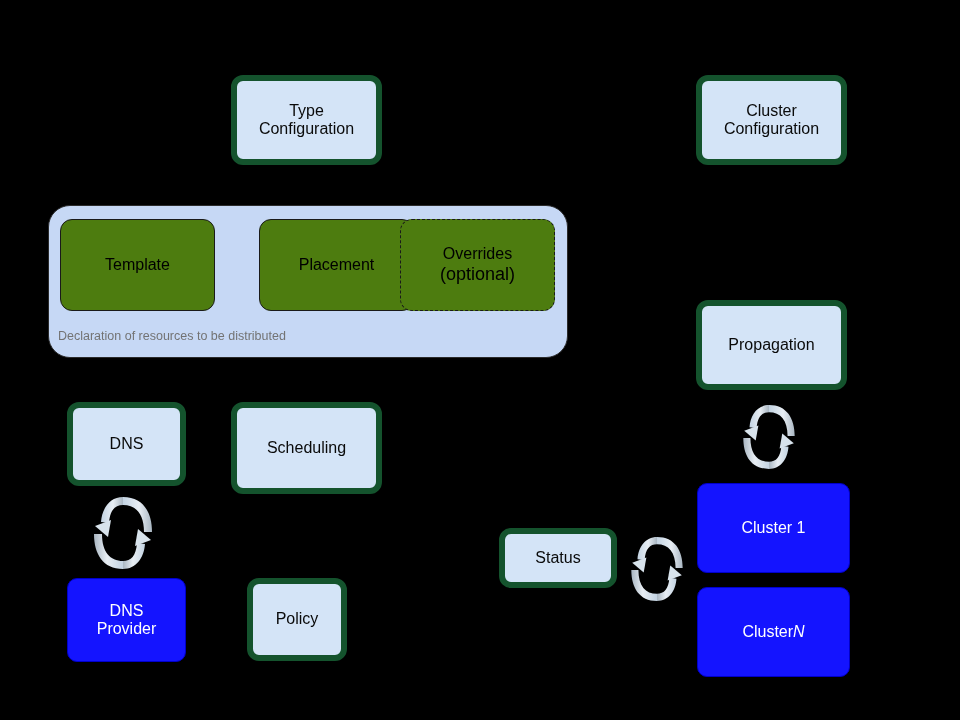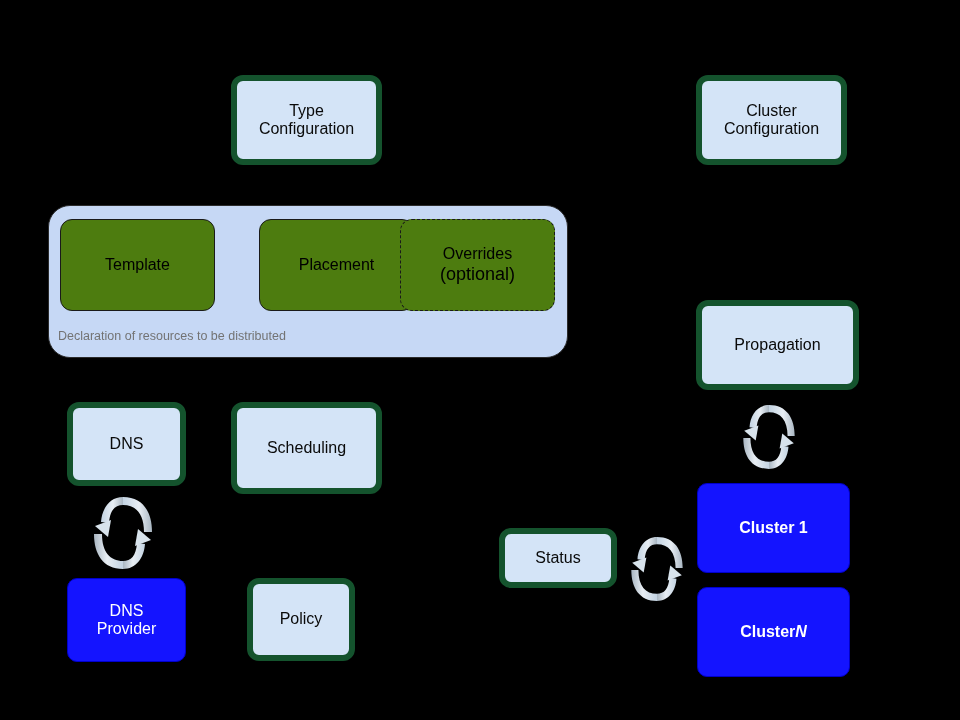--- a/index.html
+++ b/index.html
@@ -36,21 +36,21 @@
     color: #0a0a0a;
     text-align: center;
   }
   .node-blue {
     background: #1414ff;
     border: 1px solid #0000cc;
     border-radius: 10px;
     color: #ffffff;
     font-size: 16px;
   }
-  .node-blue.bold { font-weight: bold; }
+  .node-blue.bold { font-weight: normal; }
 
   
   #resource-group {
     position: absolute;
     left: 48px;
     top: 205px;
     width: 520px;
     height: 153px;
     box-sizing: border-box;
     background: #c6d8f5;
@@ -175,38 +175,38 @@
     <path d="M35,77 C15,77 6,62 6,42 L14,42 C14,60 22,69 35,69 Z" fill="url(#gradB)"></path>
     <path d="M47,54 L63,48 L50,37 Z" fill="#d8e3ec"></path>
     <path d="M35,77 C48,77 56,66 57,52 L49,51 C48,64 43,69 35,69 Z" fill="url(#gradB)"></path>
   </svg>
 
   <div class="node node-blue" style="left:67px; top:578px; width:119px; height:84px;">
     <span>DNS
 Provider</span>
   </div>
 
-  <div class="node node-light" style="left:247px; top:578px; width:108px; height:83px;">
+  <div class="node node-light" style="left:247px; top:578px; width:100px; height:83px;">
     <span>Policy</span>
   </div>
 
   <div class="node node-light" style="left:499px; top:528px; width:118px; height:60px;">
     <span>Status</span>
   </div>
 
   <svg class="sync-icon" style="left:626px; top:528px;" width="62" height="82" viewBox="0 0 70 82" xmlns="http://www.w3.org/2000/svg">
     <path d="M35,5 C55,5 64,20 64,40 L56,40 C56,22 48,13 35,13 Z" fill="url(#gradA)"></path>
     <path d="M23,28 L7,34 L20,45 Z" fill="#d8e3ec"></path>
     <path d="M35,5 C22,5 14,16 13,30 L21,31 C22,18 27,13 35,13 Z" fill="url(#gradA)"></path>
     <path d="M35,77 C15,77 6,62 6,42 L14,42 C14,60 22,69 35,69 Z" fill="url(#gradB)"></path>
     <path d="M47,54 L63,48 L50,37 Z" fill="#d8e3ec"></path>
     <path d="M35,77 C48,77 56,66 57,52 L49,51 C48,64 43,69 35,69 Z" fill="url(#gradB)"></path>
   </svg>
 
-  <div class="node node-light" style="left:696px; top:300px; width:163px; height:90px;">
+  <div class="node node-light" style="left:696px; top:300px; width:151px; height:90px;">
     <span>Propagation</span>
   </div>
 
   <svg class="sync-icon" style="left:738px; top:396px;" width="62" height="82" viewBox="0 0 70 82" xmlns="http://www.w3.org/2000/svg">
     <path d="M35,5 C55,5 64,20 64,40 L56,40 C56,22 48,13 35,13 Z" fill="url(#gradA)"></path>
     <path d="M23,28 L7,34 L20,45 Z" fill="#d8e3ec"></path>
     <path d="M35,5 C22,5 14,16 13,30 L21,31 C22,18 27,13 35,13 Z" fill="url(#gradA)"></path>
     <path d="M35,77 C15,77 6,62 6,42 L14,42 C14,60 22,69 35,69 Z" fill="url(#gradB)"></path>
     <path d="M47,54 L63,48 L50,37 Z" fill="#d8e3ec"></path>
     <path d="M35,77 C48,77 56,66 57,52 L49,51 C48,64 43,69 35,69 Z" fill="url(#gradB)"></path>

